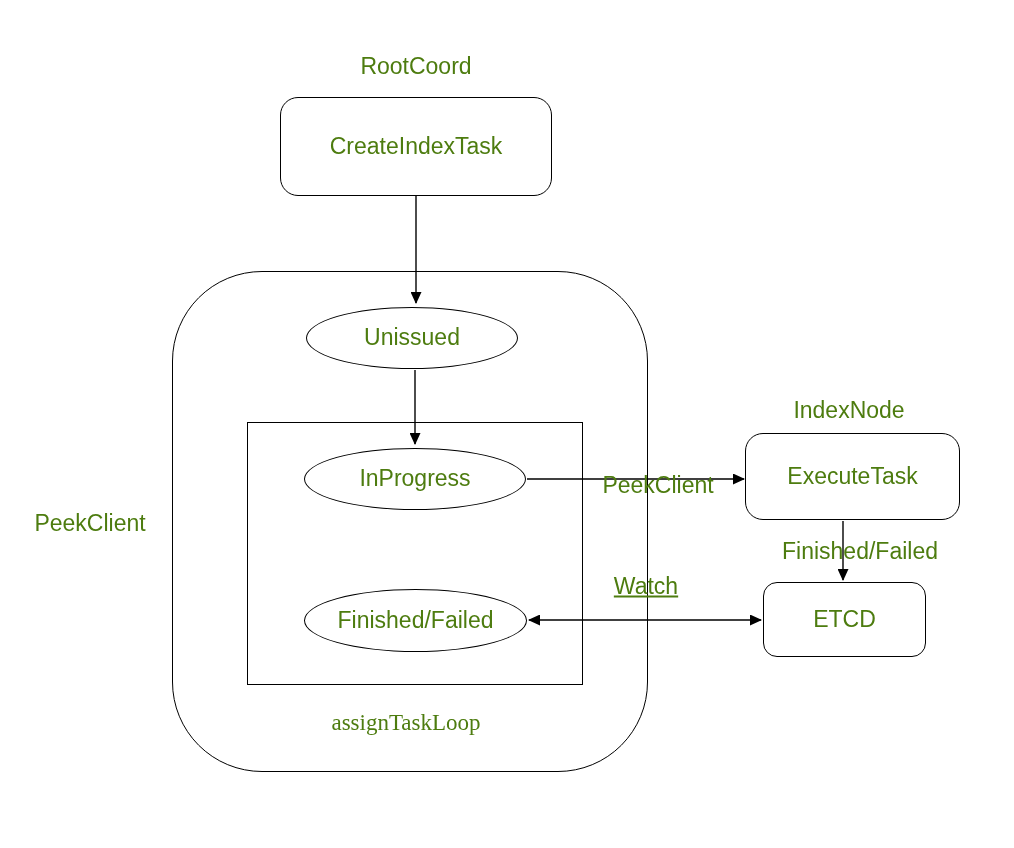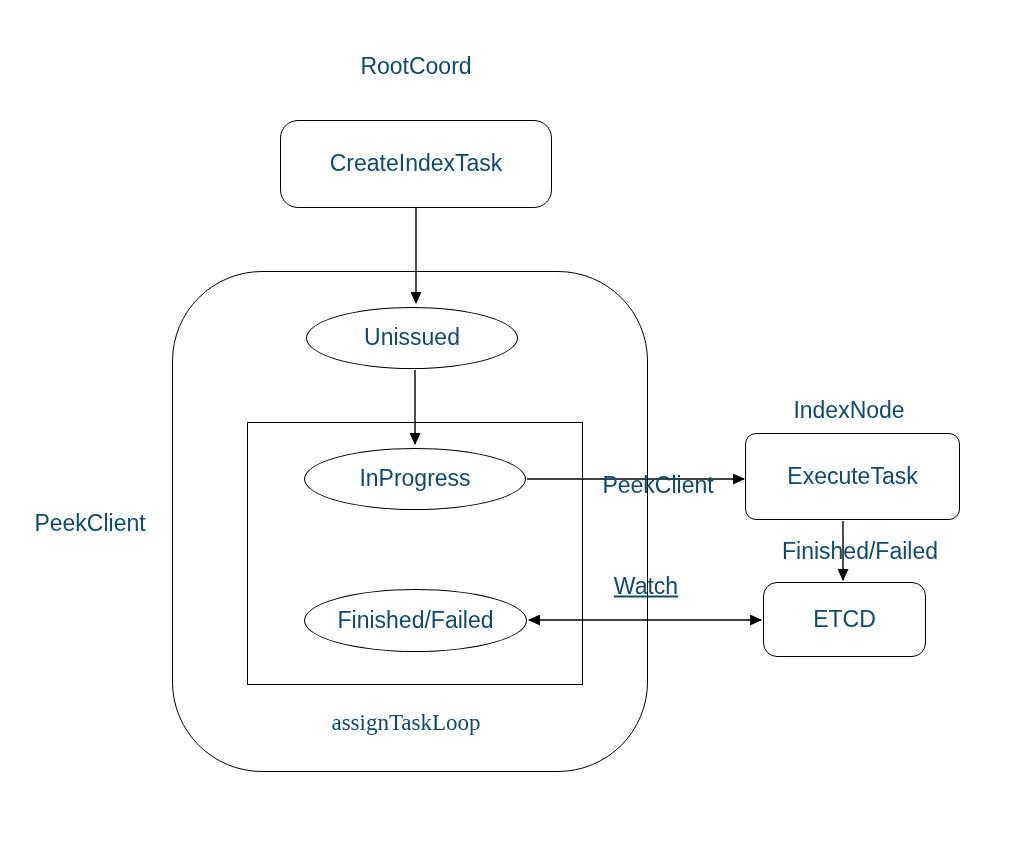--- a/index.html
+++ b/index.html
@@ -7,21 +7,21 @@
     padding: 0;
     background: #ffffff;
     font-family: "Liberation Sans", sans-serif;
   }
   .canvas {
     position: relative;
     width: 1014px;
     height: 848px;
     background: #ffffff;
     overflow: hidden;
-    color: #0c4a6e;
+    color: #4d7c0f;
   }
   .arrow-layer {
     position: absolute;
     left: 0;
     top: 0;
     width: 1014px;
     height: 848px;
     pointer-events: none;
   }
   .node {
@@ -77,29 +77,29 @@
   </svg>
 
   <div class="container-box big-round" style="left:172px; top:271px; width:476px; height:501px;"></div>
   <div class="container-box plain-rect" style="left:247px; top:422px; width:336px; height:263px;"></div>
 
   <div class="lbl" style="left:416px; top:66px;">RootCoord</div>
   <div class="lbl" style="left:90px; top:523px;">PeekClient</div>
   <div class="lbl" style="left:849px; top:410px;">IndexNode</div>
   <div class="lbl" style="left:406px; top:723px;font-family:Liberation Serif, serif;">assignTaskLoop</div>
 
-  <div class="node rounded-box" style="left:280px; top:97px; width:272px; height:88px;margin-top:23px;">CreateIndexTask</div>
+  <div class="node rounded-box" style="left:280px; top:97px; width:272px; height:99px;">CreateIndexTask</div>
 
   <div class="node ellipse" style="left:304px; top:448px; width:222px; height:62px;">InProgress</div>
 
   <div class="node ellipse" style="left:306px; top:307px; width:212px; height:62px;">Unissued</div>
 
   <div class="node ellipse" style="left:304px; top:589px; width:223px; height:63px;">Finished/Failed</div>
 
-  <div class="node rounded-box" style="left:745px; top:433px; width:215px; height:87px;border-radius:11px;">ExecuteTask</div>
+  <div class="node rounded-box" style="left:745px; top:433px; width:215px; height:87px;">ExecuteTask</div>
 
   <div class="node rounded-box" style="left:763px; top:582px; width:163px; height:75px; border-radius:14px;">ETCD</div>
 
   <div class="lbl" style="left:658px; top:461px;margin-top:24px;">PeekClient</div>
   <div class="lbl" style="left:646px; top:586px;text-decoration:underline;">Watch</div>
   <div class="lbl" style="left:860px; top:551px;">Finished/Failed</div>
 
 </div>
 
 </body></html>

